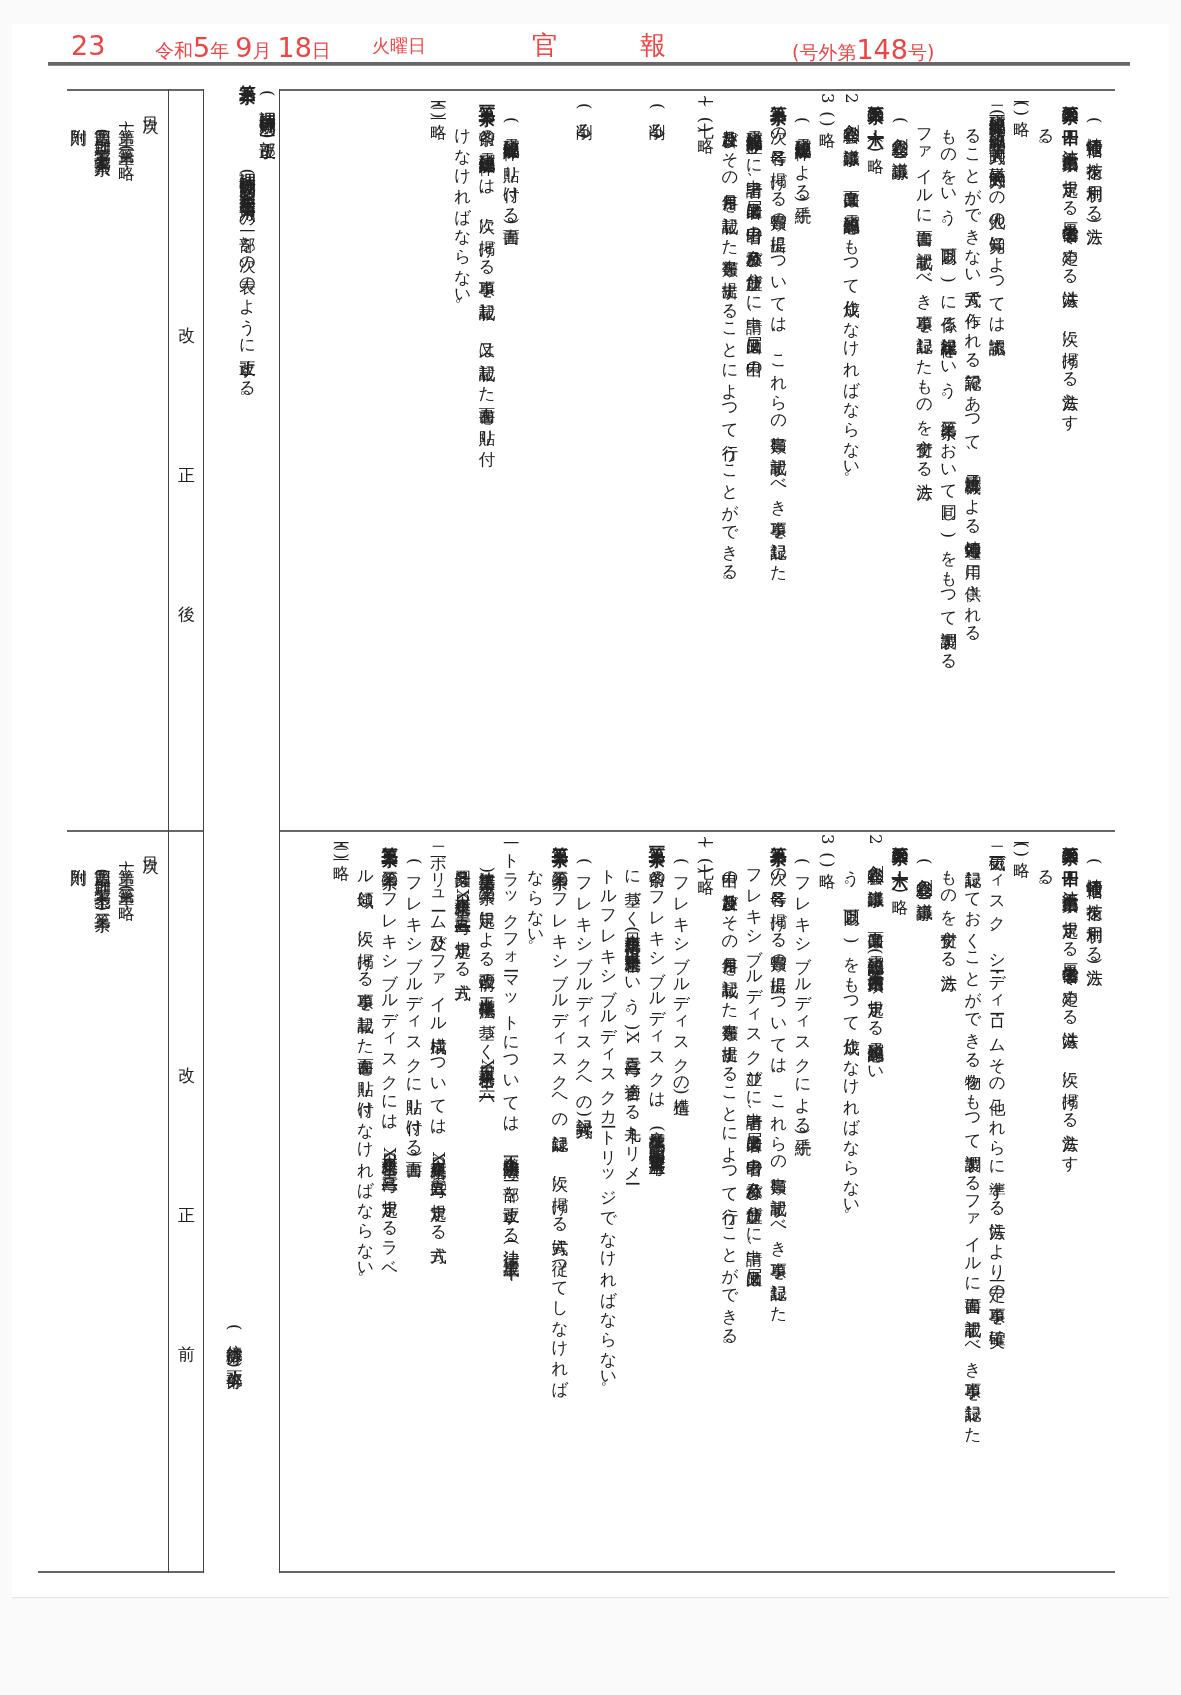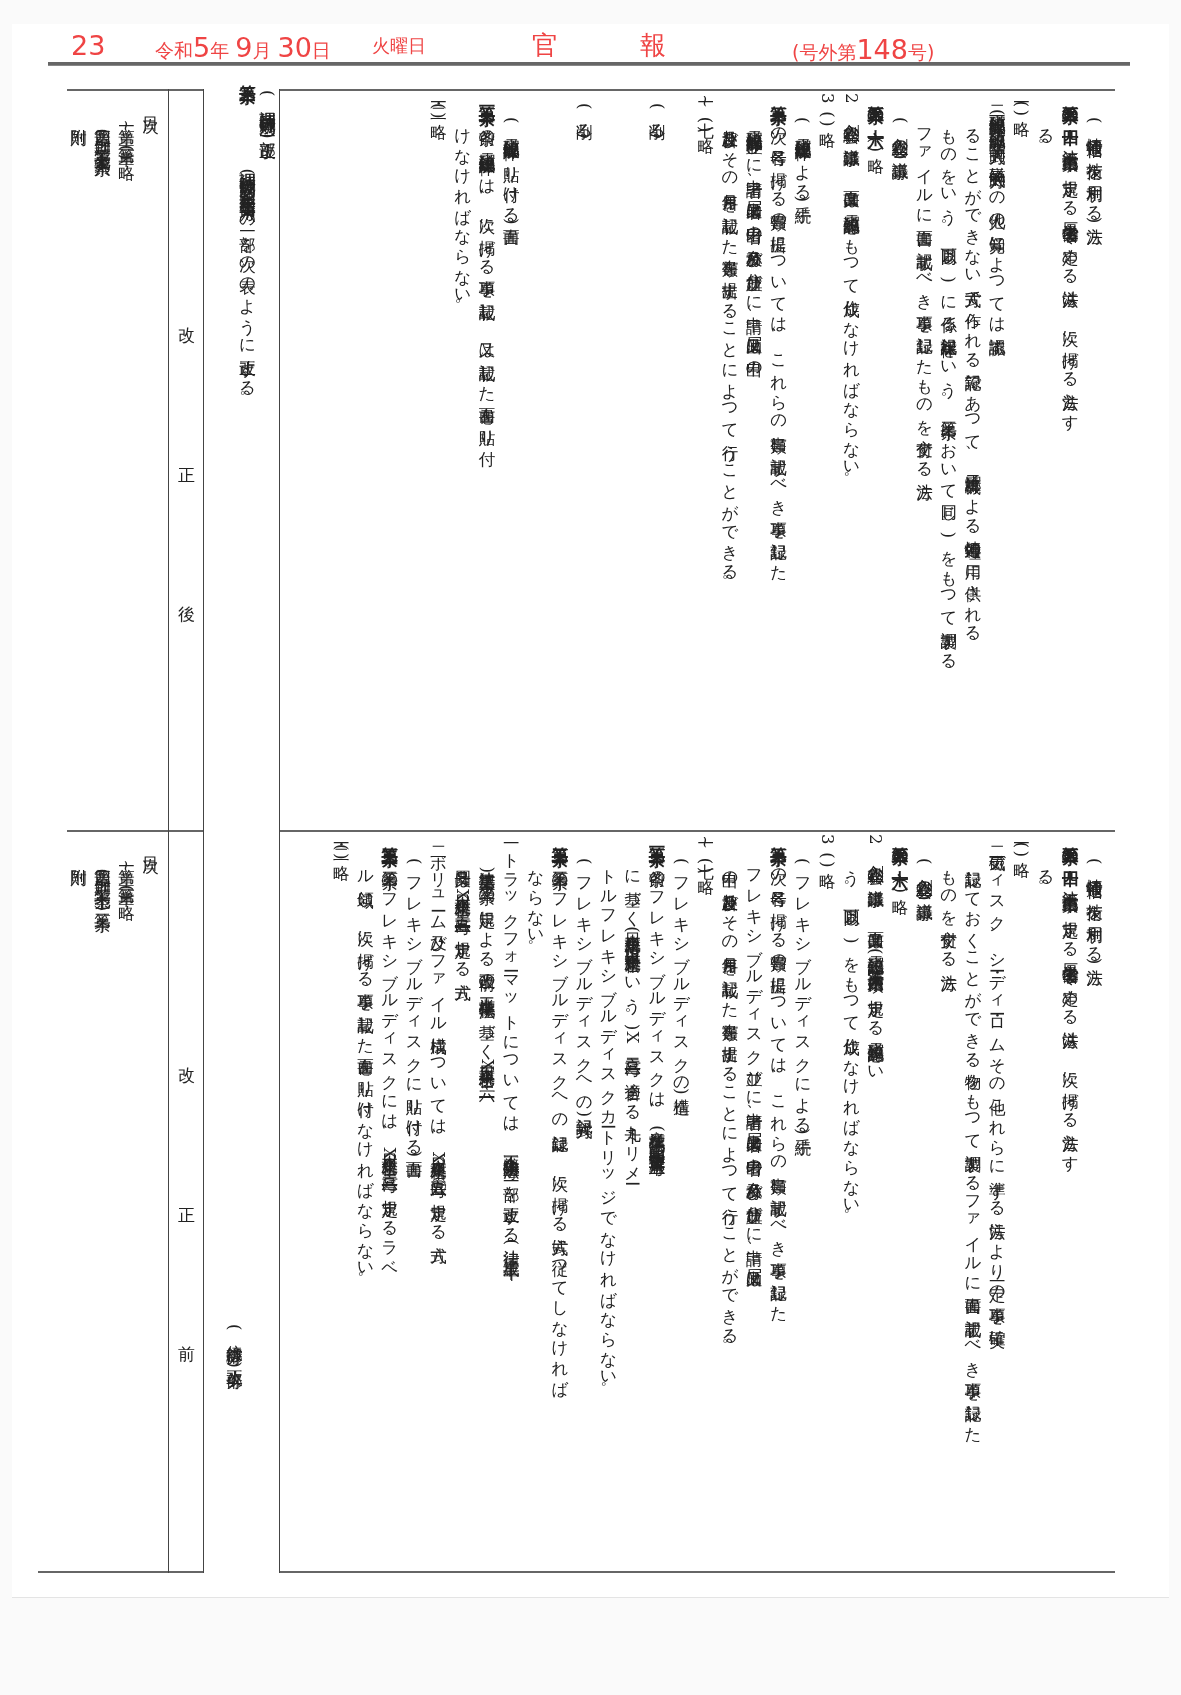--- a/index.html
+++ b/index.html
@@ -25,21 +25,21 @@
   .b{font-weight:bold;font-family:"DejaVu Sans","Liberation Sans",sans-serif;}
   .label{position:absolute;writing-mode:vertical-rl;font-size:17px;letter-spacing:2px;}
 </style>
 </head>
 <body>
 
 <div class="page">
 
   <div class="hdr hdr-num">23</div>
   <div class="hdr hdr-date">
-    <span>令和</span><b>5</b><span>年</span> <b>9</b><span>月</span> <b>30</b><span>日</span>
+    <span>令和</span><b>5</b><span>年</span> <b>9</b><span>月</span> <b>18</b><span>日</span>
   </div>
   <div class="hdr hdr-dow">火曜日</div>
   <div class="hdr hdr-k1">官</div>
   <div class="hdr hdr-k2">報</div>
   <div class="hdr hdr-go">
     <span>(号外第</span><b>148</b><span>号)</span>
   </div>
   <div class="rule" style="left:36px;top:38px;width:1082px;height:3px;border-bottom:1px solid #888;background:#666;"></div>
 
   <div class="hline" style="left:267px;top:65px;width:836px;"></div>

